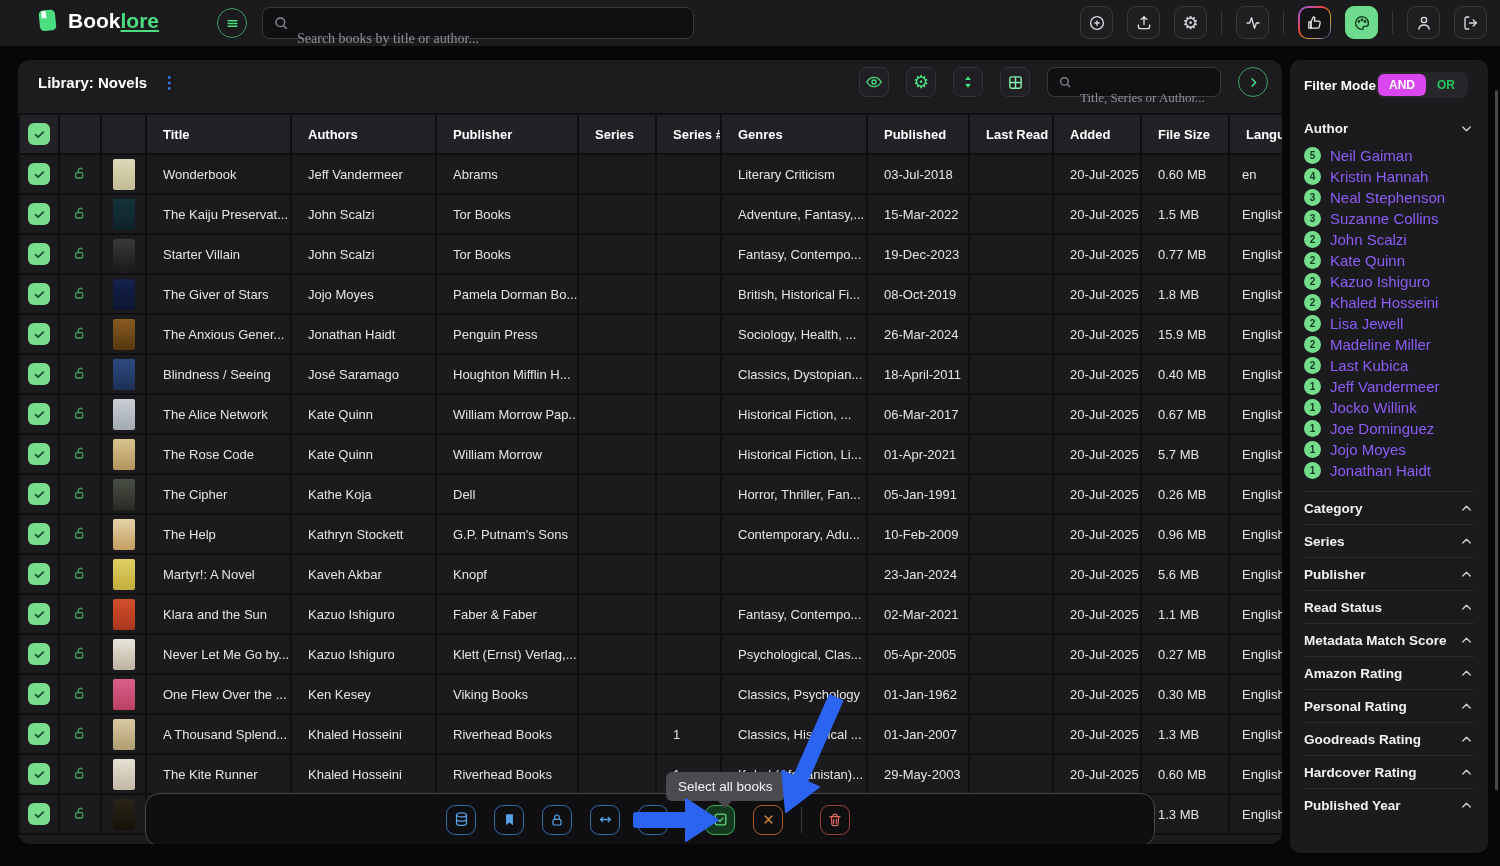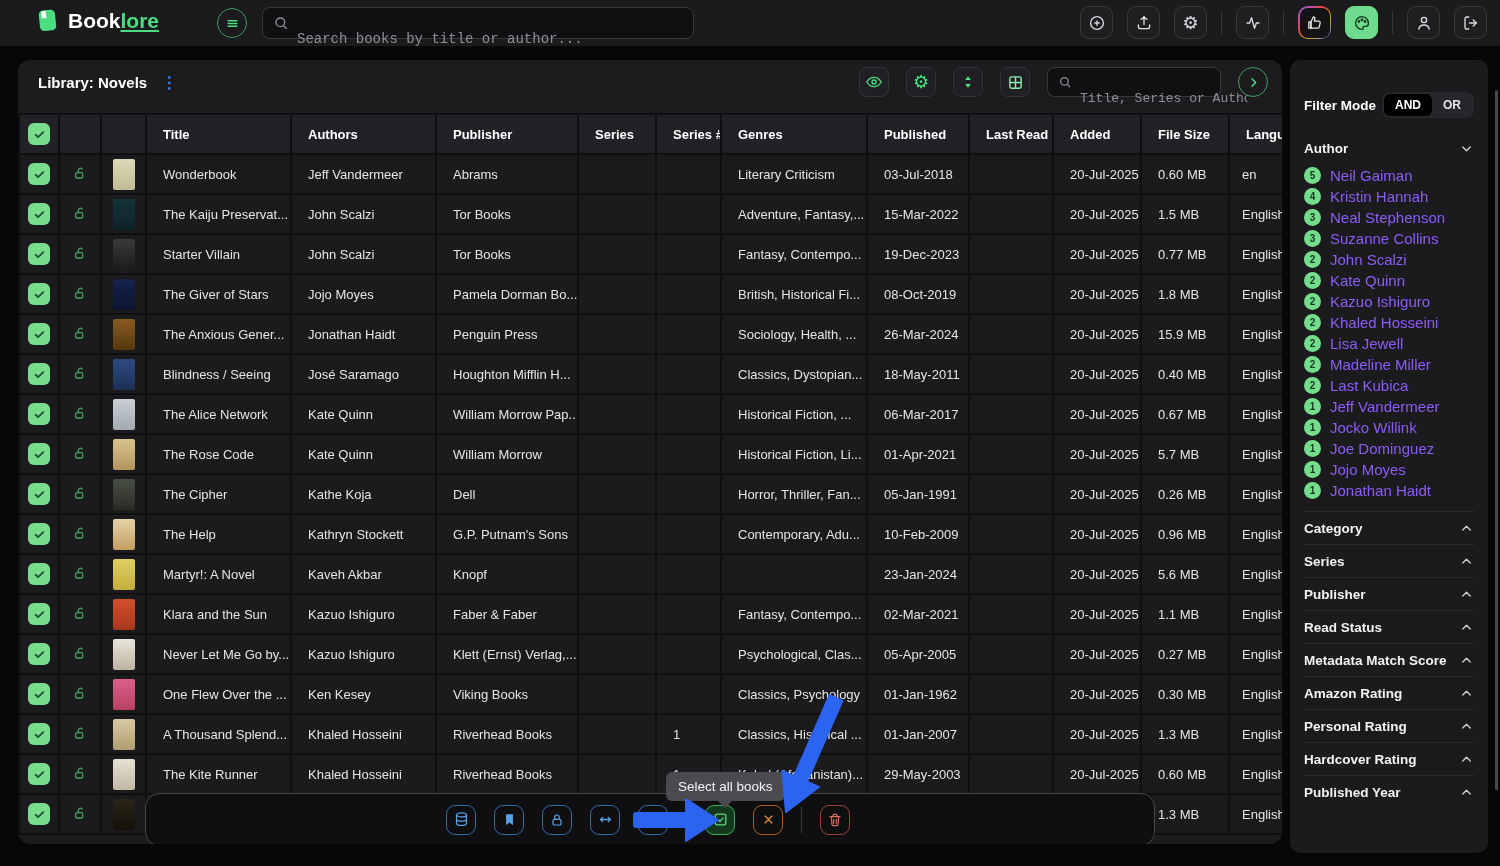--- a/index.html
+++ b/index.html
@@ -12,21 +12,21 @@
            font-size:21px; font-weight:700; color:#fff; }
   .brand .accent { color:#4ade80;text-decoration:underline; }
   .circle-btn { position:absolute; width:30px; height:30px; border-radius:50%;
                 border:1.5px solid #3e9e5e; background:transparent; color:#4ade80;
                 display:flex; align-items:center; justify-content:center; cursor:pointer; }
   .hamburger { left:217px; top:8px; }
   .search-box { display:flex; align-items:center; gap:8px; background:#101012;
                 border:1px solid #39393d; border-radius:8px; padding:0 10px; color:#8f8f96; }
   .global-search { position:absolute; left:262px; top:7px; width:432px; height:32px; }
   .search-box input { flex:1; background:transparent; border:none; outline:none;
-                      color:#e8e8ea; font-size:14px; font-family:Liberation Mono, monospace;margin-top:32px; }
+                      color:#e8e8ea; font-size:14px; font-family:Liberation Serif, serif;margin-top:32px; }
   .search-box input::placeholder { color:#8f8f96; }
   .topbar-right { position:absolute; right:13px; top:6px; display:flex; align-items:center; gap:14px; }
   .tb-icon-btn { width:33px; height:33px; border:1px solid #39393d; border-radius:9px;
                  background:#1f1f22; color:#dcdce0; display:flex; align-items:center;
                  justify-content:center; cursor:pointer; }
   .tb-sep { width:1px; height:22px; background:#38383c; }
   .grad-wrap { padding:1.5px; border-radius:10px;
                background:linear-gradient(135deg,#8b5cf6,#ef4444 40%,#f59e0b 60%,#3b82f6); }
   .grad-wrap .inner { width:30px; height:30px; border-radius:8px; background:#141416;
                       color:#e8e8ea; display:flex; align-items:center; justify-content:center; }
@@ -79,27 +79,27 @@
   
   .tooltip { position:absolute; left:648px; top:712px; height:29px; padding:0 12px;
              background:#4a4a4f; border-radius:6px; color:#f4f4f5; font-size:13.5px;
              display:flex; align-items:center; z-index:55; }
   .tooltip::after { content:""; position:absolute; left:50%; bottom:-7px; margin-left:-7px;
                     border:7px solid transparent; border-top-color:#4a4a4f; border-bottom:0; }
   .arrows-overlay { position:absolute; left:0; top:0; width:1264px; height:784px;
                     z-index:60; pointer-events:none; }
 
   
-  .filter-mode { display:flex; align-items:center; justify-content:space-between;
-                 margin:20px 0 16px; }
+  .filter-mode { display:flex; align-items:center; justify-content:flex-start;
+                 margin:0 0 16px; }
   .fm-label { font-size:13.5px; font-weight:700; color:#fff; }
   .toggle { display:flex; background:#27272b; border-radius:8px; padding:2px; }
   .toggle .opt { padding:4px 11px; border-radius:6px; font-size:12px; font-weight:700;
-                 color:#e5e5e5; cursor:pointer; }
-  .toggle .opt.active { background:#000000; color:#fff; }
+                 color:#22c55e; cursor:pointer; }
+  .toggle .opt.active { background:#d946ef; color:#fff; }
   .section-head { display:flex; justify-content:space-between; align-items:center;
                   font-weight:700; font-size:13.5px; color:#f2f2f4; padding:7px 0; cursor:pointer; }
   .chev { color:#cfcfd4; display:flex; }
   .author-list { display:flex; flex-direction:column; gap:4px; margin:4px 0 12px; }
   .author-item { display:flex; align-items:center; gap:9px; height:17px; cursor:pointer; }
   .count-badge { width:17px; height:17px; border-radius:50%; background:#74dd8b;
                  color:#123b1e; font-size:10px; font-weight:700; display:flex; flex:none;
                  align-items:center; justify-content:center; }
   .author-name { font-size:15px; color:#8b5cf6; }
   .section-row { border-top:1px solid #2c2c30; padding:8px 0; display:flex;
@@ -474,21 +474,21 @@
     </td>
     <td class="tight">
               <div class="cover" style="background: linear-gradient(rgb(46, 74, 128), rgb(29, 48, 85));"></div>
             </td>
     <td>Blindness / Seeing</td>
     <td>José Saramago</td>
     <td>Houghton Mifflin H...</td>
     <td></td>
     <td></td>
     <td>Classics, Dystopian...</td>
-    <td>18-May-2011</td>
+    <td>18-April-2011</td>
     <td></td>
     <td>20-Jul-2025</td>
     <td>0.40 MB</td>
     <td style="padding-left:12px">English</td>
   </tr>
 
   <tr>
     <td class="tight">
       <span class="cb">
                 <svg width="13" height="13" viewBox="0 0 24 24" fill="none" stroke="#14532d" stroke-width="3.2" stroke-linecap="round" stroke-linejoin="round">
@@ -1061,20 +1061,28 @@
 
   <div class="section-row">
     <span>Personal Rating</span>
     <span class="chev">
             <svg width="15" height="15" viewBox="0 0 24 24" fill="none" stroke="currentColor" stroke-width="2.2" stroke-linecap="round" stroke-linejoin="round">
               <path d="M6 14.5l6-6 6 6"></path>
             </svg>
           </span>
   </div>
 
+  <div class="section-row">
+    <span>Goodreads Rating</span>
+    <span class="chev">
+            <svg width="15" height="15" viewBox="0 0 24 24" fill="none" stroke="currentColor" stroke-width="2.2" stroke-linecap="round" stroke-linejoin="round">
+              <path d="M6 14.5l6-6 6 6"></path>
+            </svg>
+          </span>
+  </div>
 
   <div class="section-row">
     <span>Hardcover Rating</span>
     <span class="chev">
             <svg width="15" height="15" viewBox="0 0 24 24" fill="none" stroke="currentColor" stroke-width="2.2" stroke-linecap="round" stroke-linejoin="round">
               <path d="M6 14.5l6-6 6 6"></path>
             </svg>
           </span>
   </div>
 

